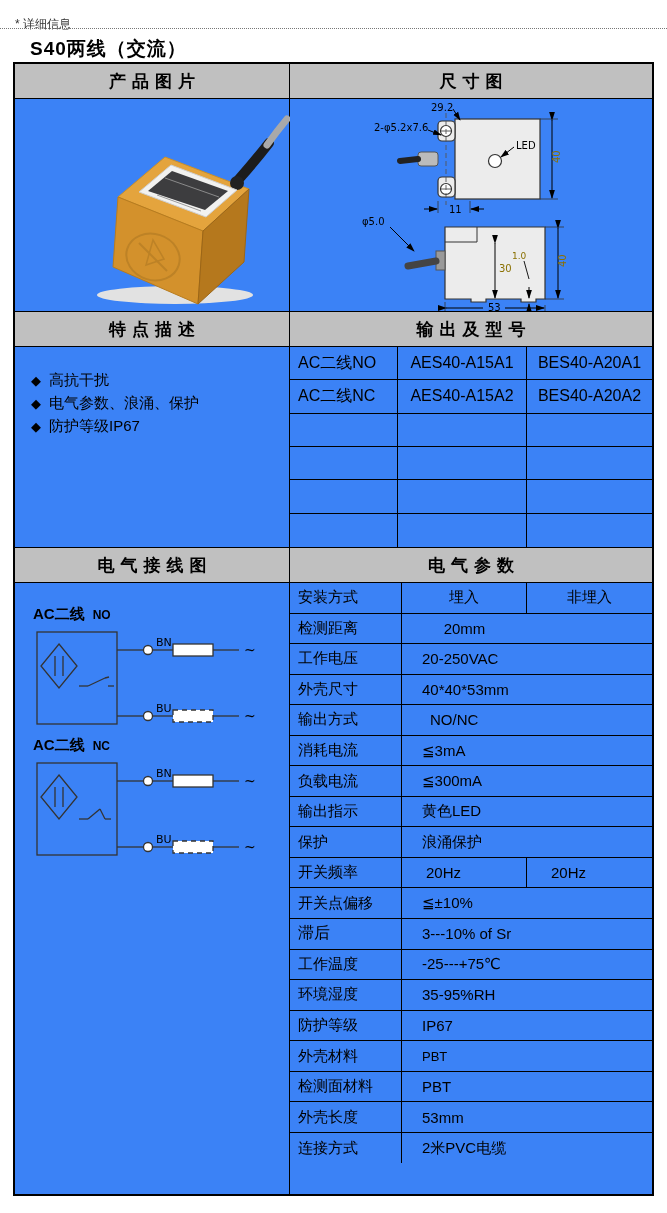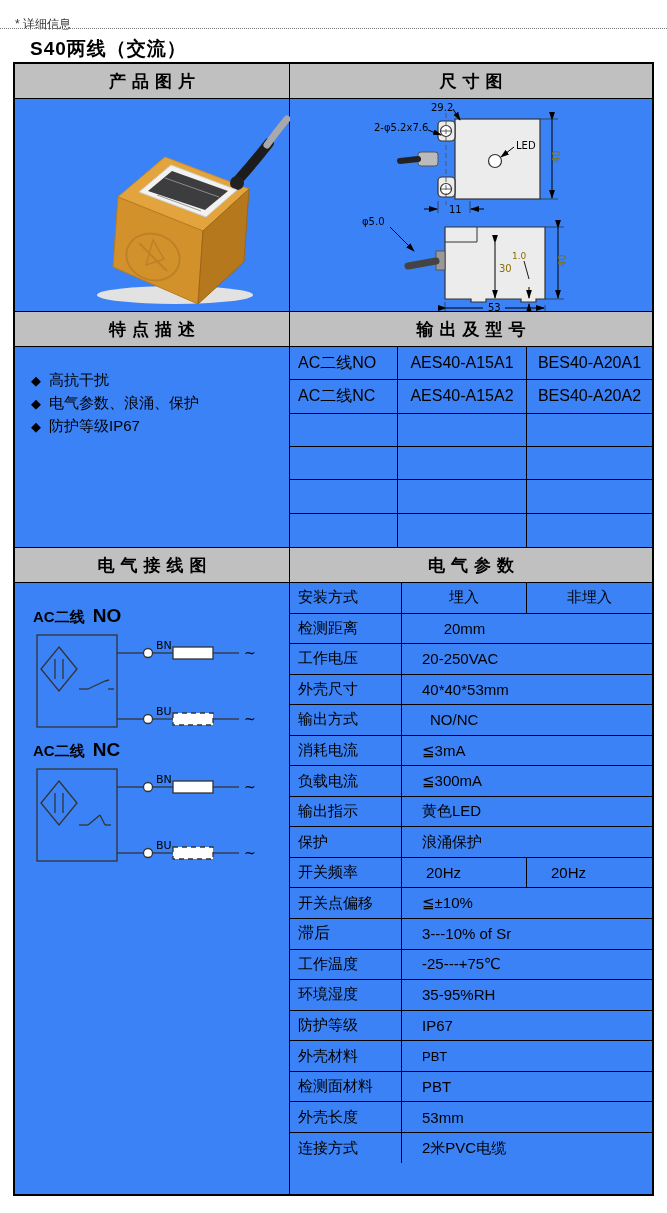--- a/index.html
+++ b/index.html
@@ -49,21 +49,21 @@
   .plabel.small{font-size:16px;}
   .pval{padding-left:20px;}
   .pv1{border-right:1px solid #000;}
   .pv1.c,.pv2.c{justify-content:center;padding-left:0;}
   .pv1.pad,.pv2.pad{padding-left:24px;}
 
   
   .wiring-box{padding:20px 4px 0 16px;}
   .wire-label{margin:2px 0 4px 2px;}
   .wl-prefix{font-size:15px;font-weight:bold;}
-  .wl-type{font-size:19px;font-weight:bold;margin-left:8px;text-align:center;}
+  .wl-type{font-size:12px;font-weight:bold;margin-left:8px;text-align:center;}
   .wiring-svg{display:block;margin-bottom:8px;}
 
   svg text{font-family:"DejaVu Sans","Liberation Sans",sans-serif;}
 </style>
 </head>
 <body>
 
 <div class="note">* 详细信息</div>
 <div class="dotted-divider"></div>
 <div class="page-title">S40两线（交流）</div>

